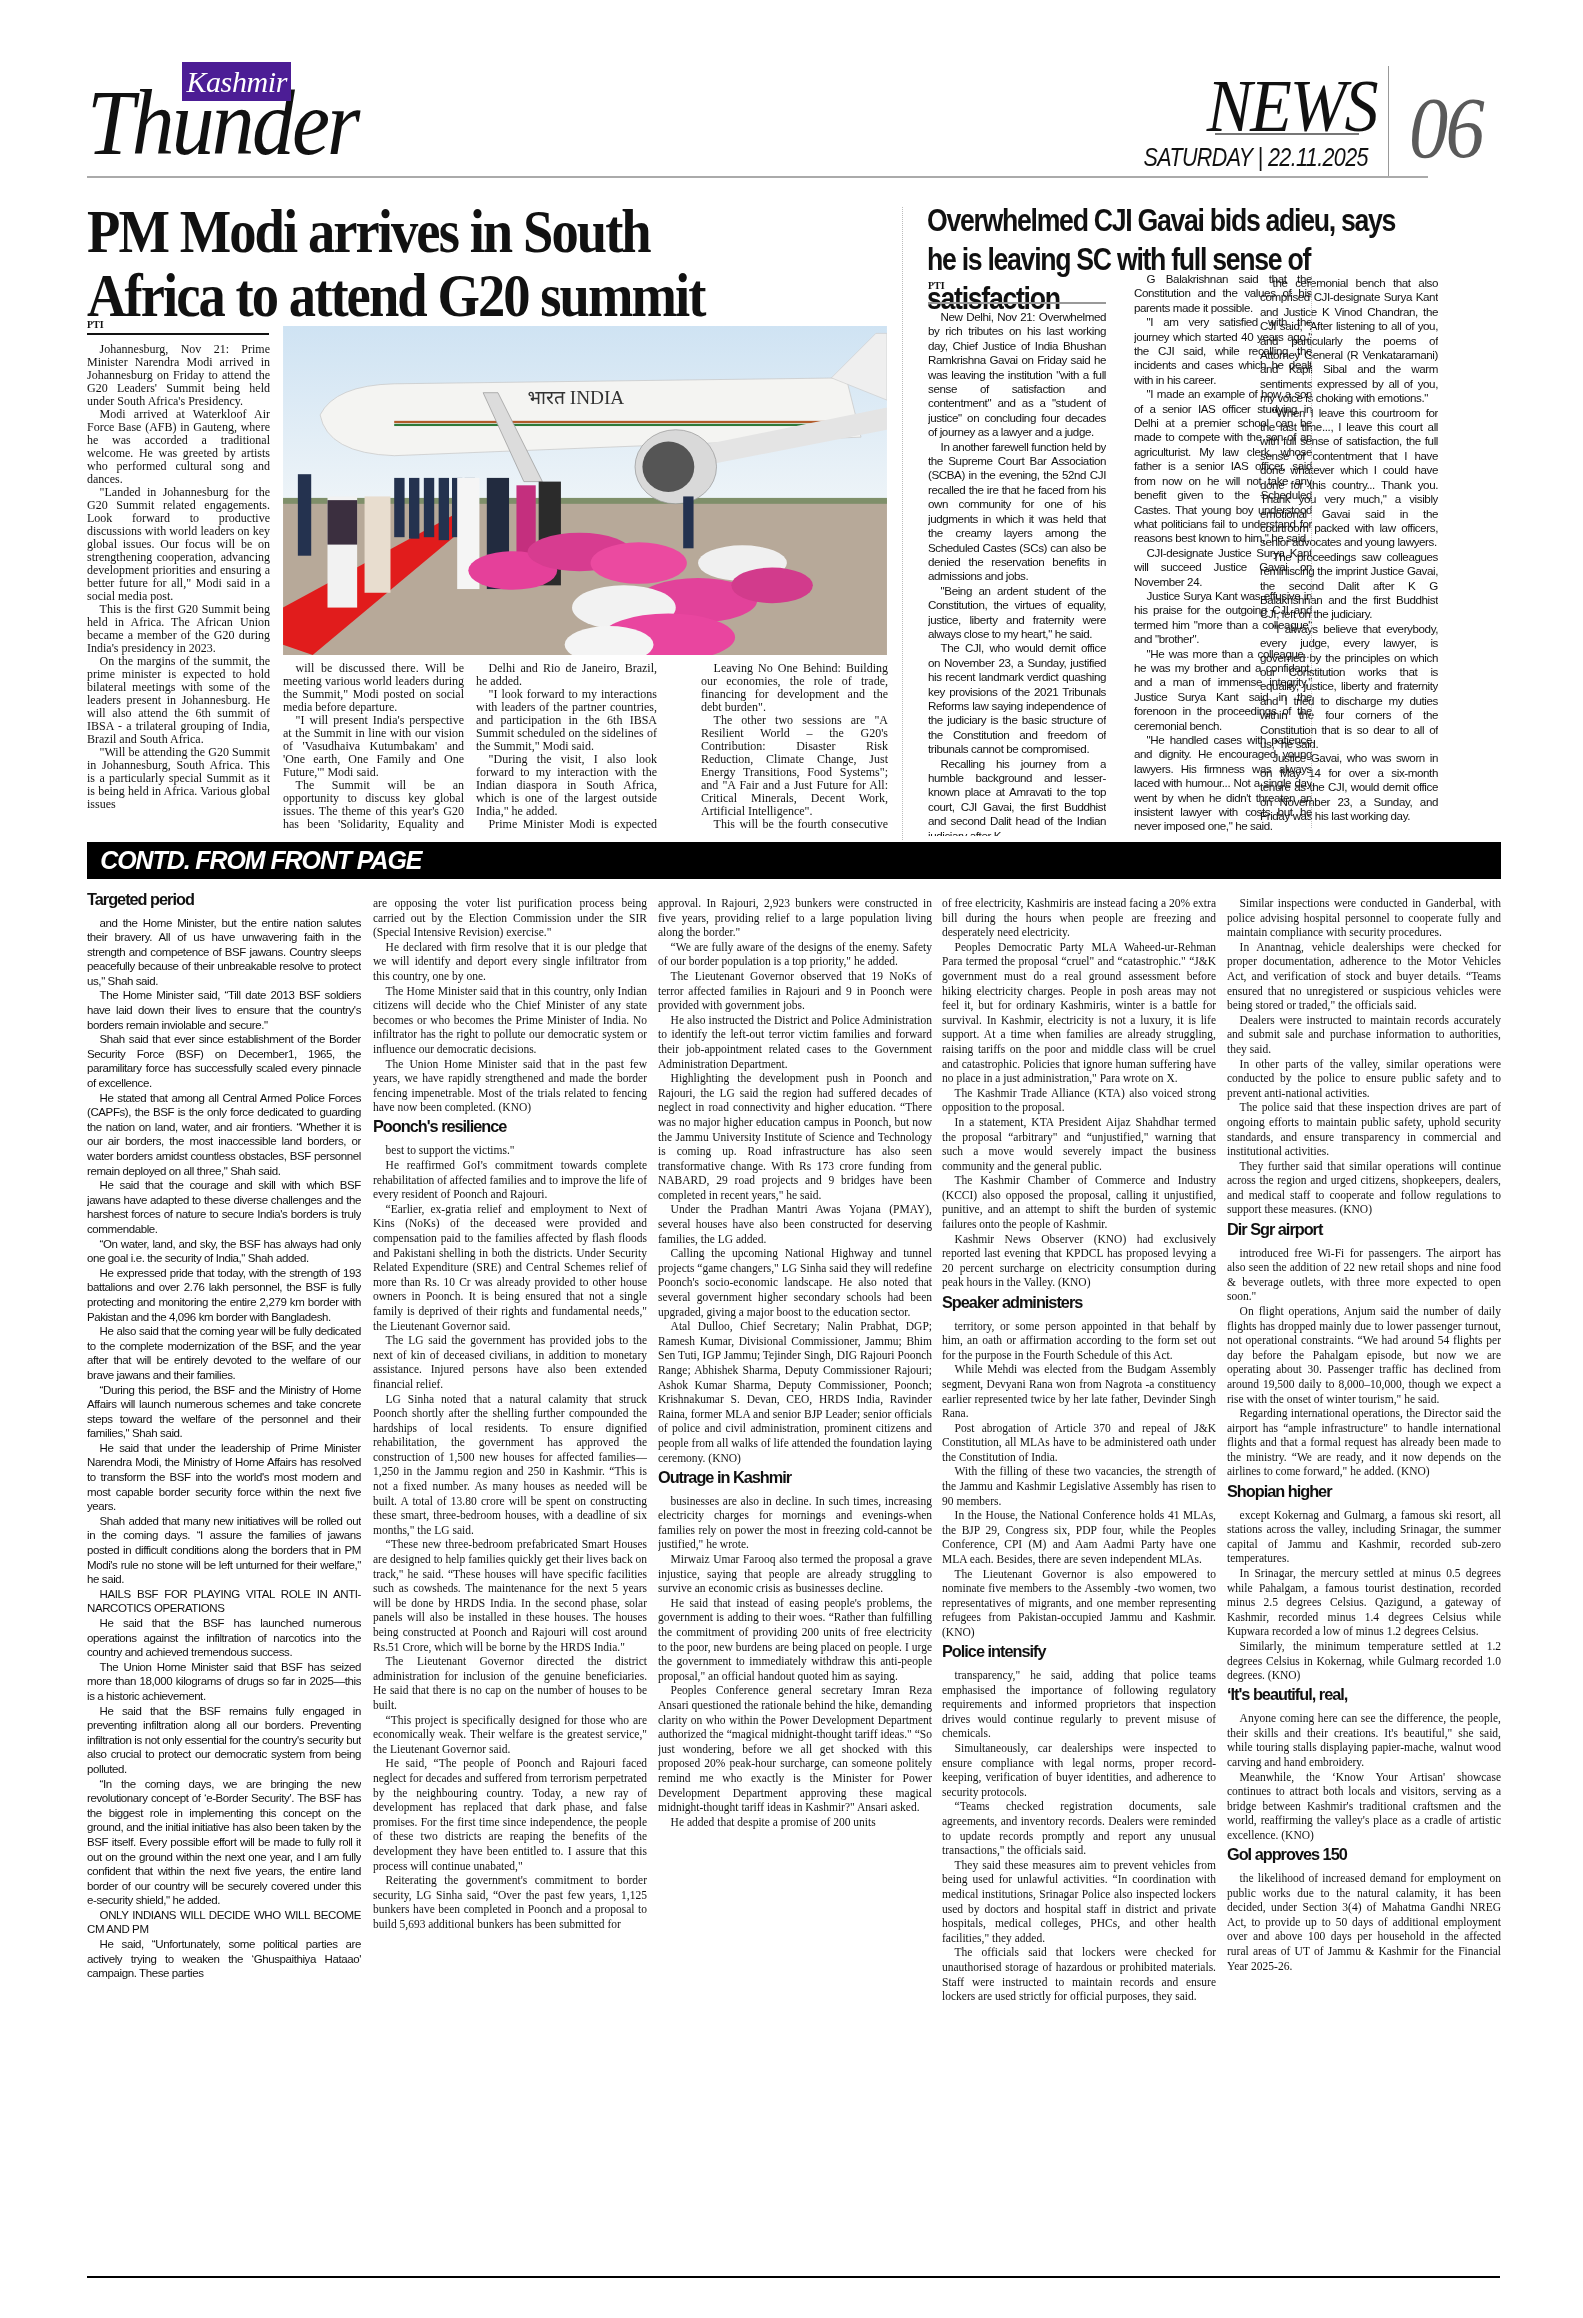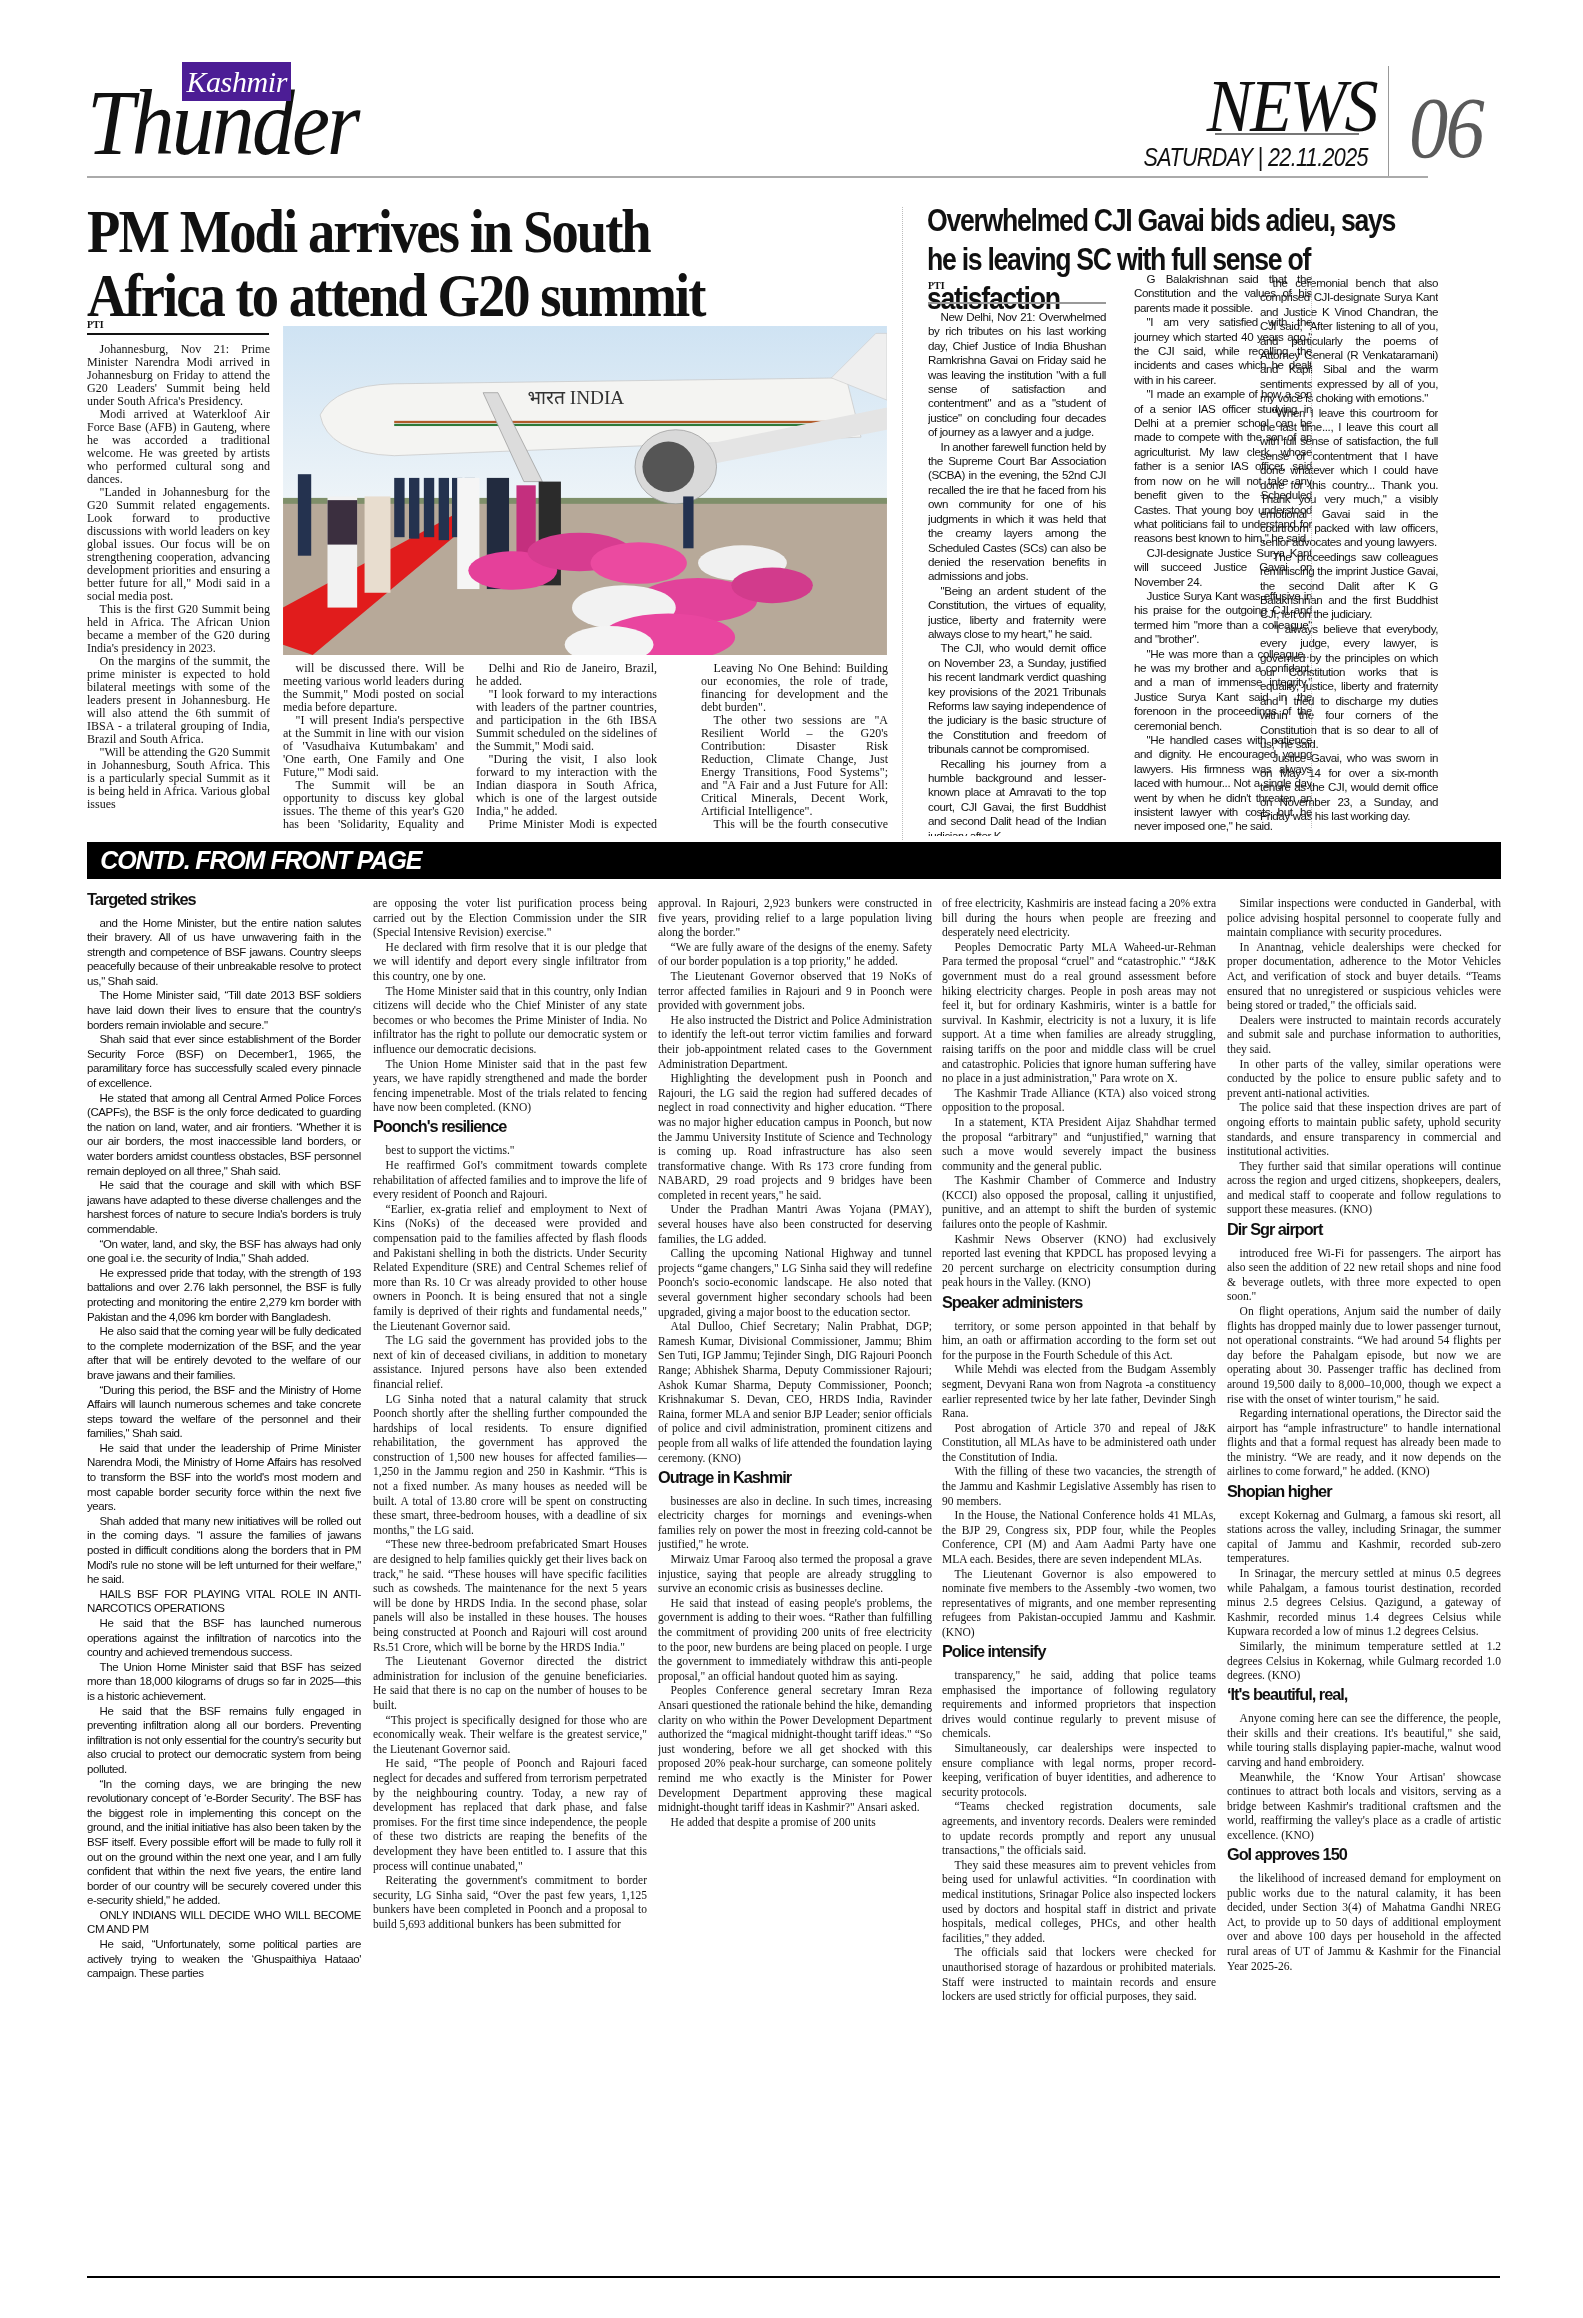--- a/index.html
+++ b/index.html
@@ -172,21 +172,21 @@
     <p>Justice Gavai, who was sworn in on May 14 for over a six-month tenure as the CJI, would demit office on November 23, a Sunday, and Friday was his last working day.</p>
   </div>
 <div class="abs col-vdots" style="left:1311px; top:276px; height:552px;"></div>
 
 <div class="abs contd-bar">
   <div class="abs contd-label">CONTD. FROM FRONT PAGE</div>
 </div>
 
 <div class="lower">
   <div class="abs col sans" id="low-col-0" style="left: 87px; top: 887px; width: 274px; height: 1385px; overflow: hidden;">
-      <div class="subhead">Targeted strikes</div>
+      <div class="subhead">Targeted period</div>
       <p>and the Home Minister, but the entire nation salutes their bravery. All of us have unwavering faith in the strength and competence of BSF jawans. Country sleeps peacefully because of their unbreakable resolve to protect us," Shah said.</p>
       <p>The Home Minister said, “Till date 2013 BSF soldiers have laid down their lives to ensure that the country's borders remain inviolable and secure."</p>
       <p>Shah said that ever since establishment of the Border Security Force (BSF) on December1, 1965, the paramilitary force has successfully scaled every pinnacle of excellence.</p>
       <p>He stated that among all Central Armed Police Forces (CAPFs), the BSF is the only force dedicated to guarding the nation on land, water, and air frontiers. “Whether it is our air borders, the most inaccessible land borders, or water borders amidst countless obstacles, BSF personnel remain deployed on all three," Shah said.</p>
       <p>He said that the courage and skill with which BSF jawans have adapted to these diverse challenges and the harshest forces of nature to secure India's borders is truly commendable.</p>
       <p>“On water, land, and sky, the BSF has always had only one goal i.e. the security of India," Shah added.</p>
       <p>He expressed pride that today, with the strength of 193 battalions and over 2.76 lakh personnel, the BSF is fully protecting and monitoring the entire 2,279 km border with Pakistan and the 4,096 km border with Bangladesh.</p>
       <p>He also said that the coming year will be fully dedicated to the complete modernization of the BSF, and the year after that will be entirely devoted to the welfare of our brave jawans and their families.</p>
       <p>“During this period, the BSF and the Ministry of Home Affairs will launch numerous schemes and take concrete steps toward the welfare of the personnel and their families," Shah said.</p>
       <p>He said that under the leadership of Prime Minister Narendra Modi, the Ministry of Home Affairs has resolved to transform the BSF into the world's most modern and most capable border security force within the next five years.</p>

